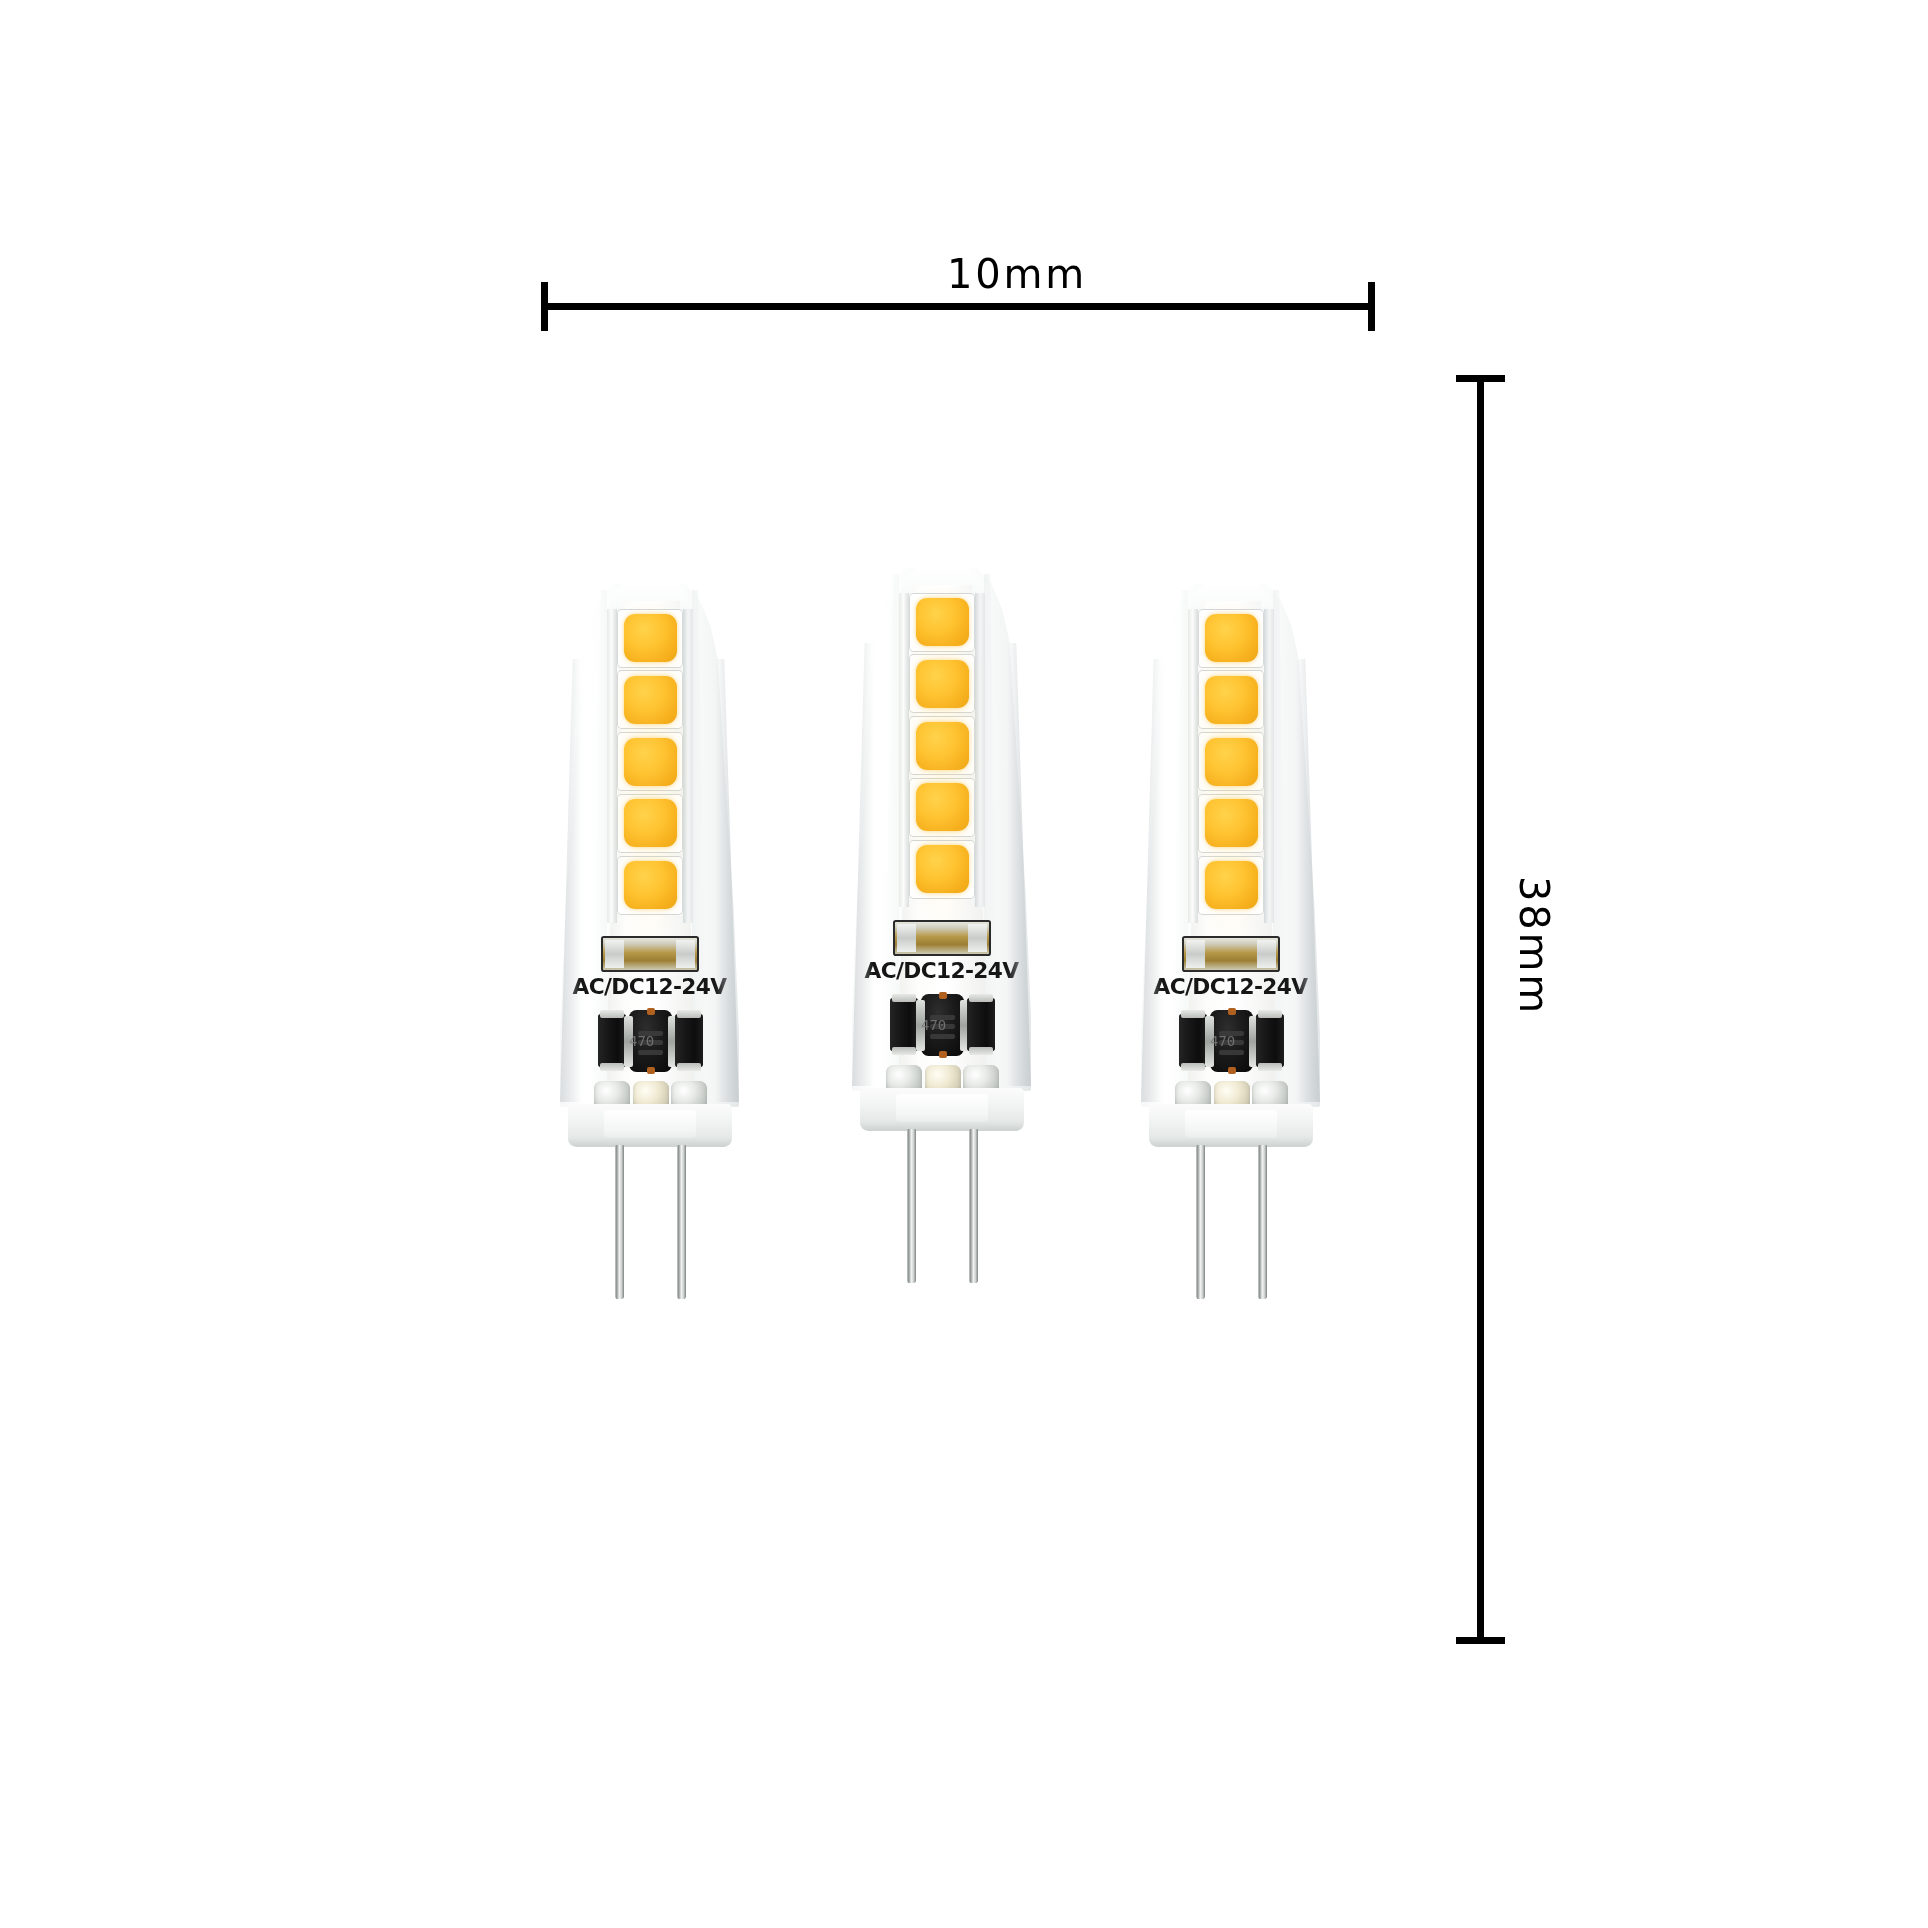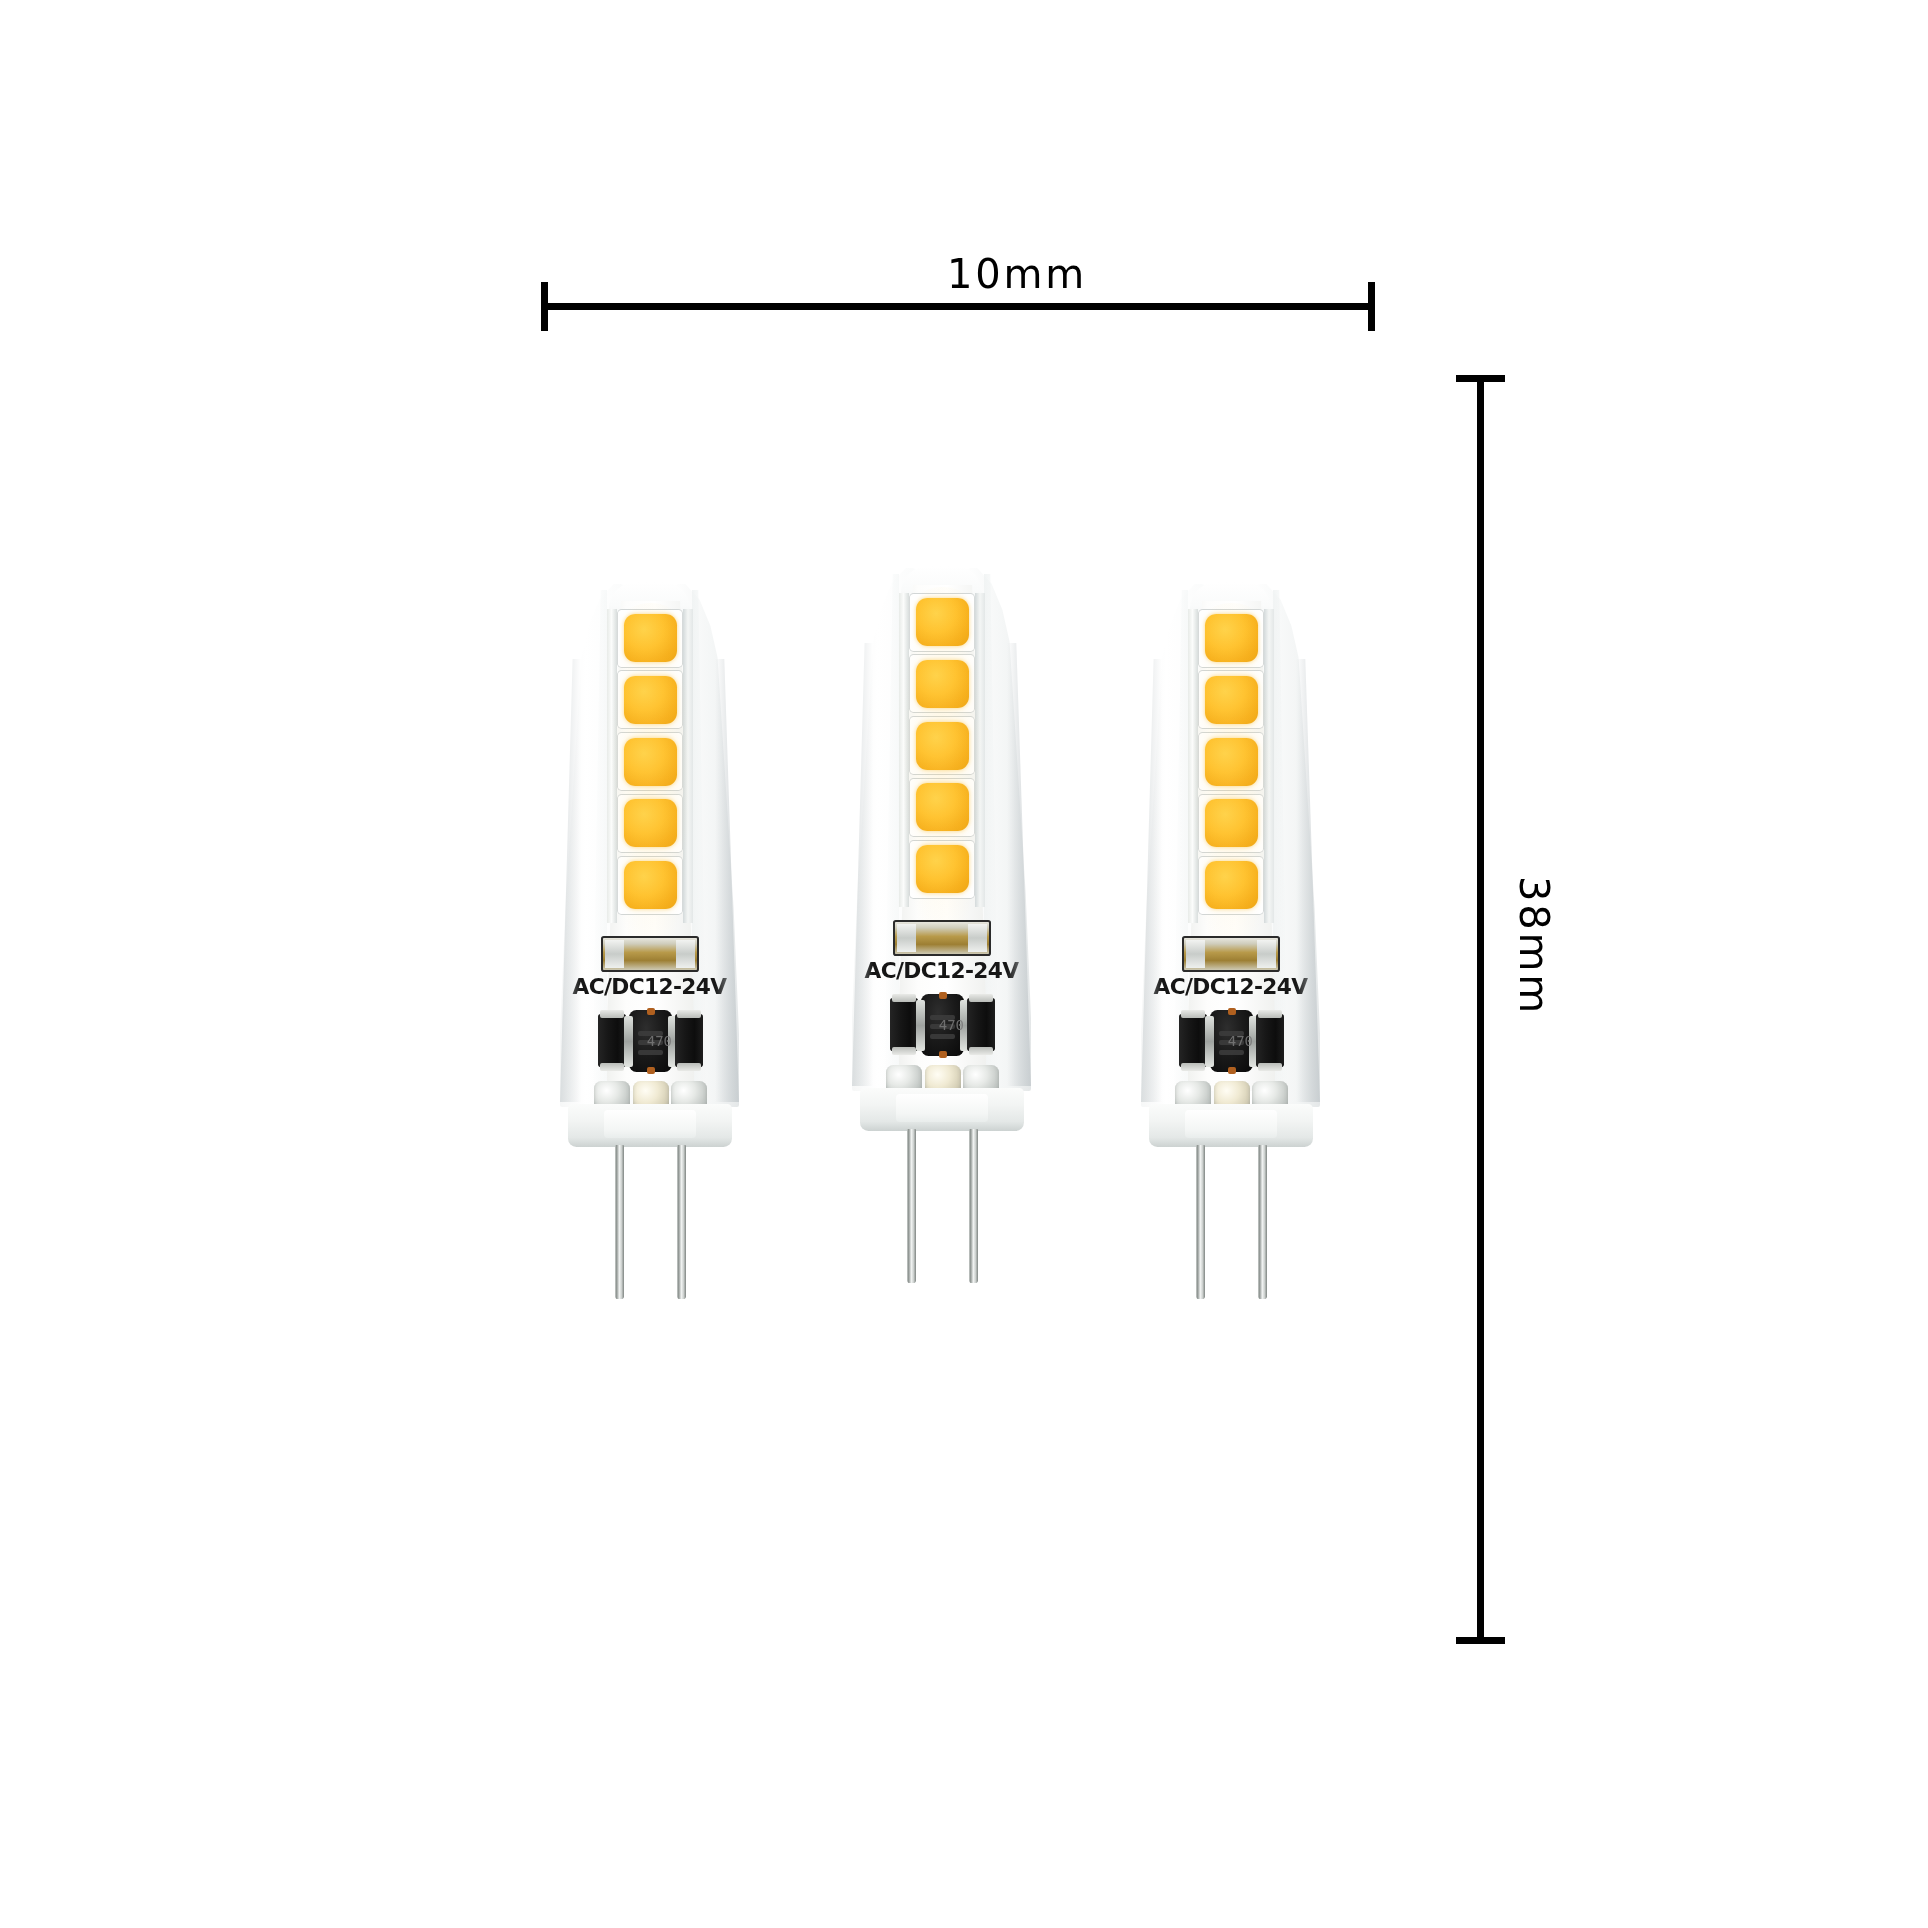--- a/index.html
+++ b/index.html
@@ -332,21 +332,21 @@
     background: linear-gradient(180deg, #dfe2de, #9fa3a0 50%, #e3e6e2);
     border-radius: 1.9px;
   }
   .inductor .clip-l { left: -4.7px; }
   .inductor .clip-r { right: -4.7px; }
   .ind-code {
     position: absolute;
     left: 0;
     top: 22.6px;
     width: 43px;
-    text-align: right;
+    text-align: left;
     font-size: 14px;
     color: #7a7a7a;
     font-family: "DejaVu Sans Mono", "Liberation Mono", monospace;
     letter-spacing: 0px;
     z-index: 3;
     opacity: 0.85;
   }
 
   
   .solder-row {

